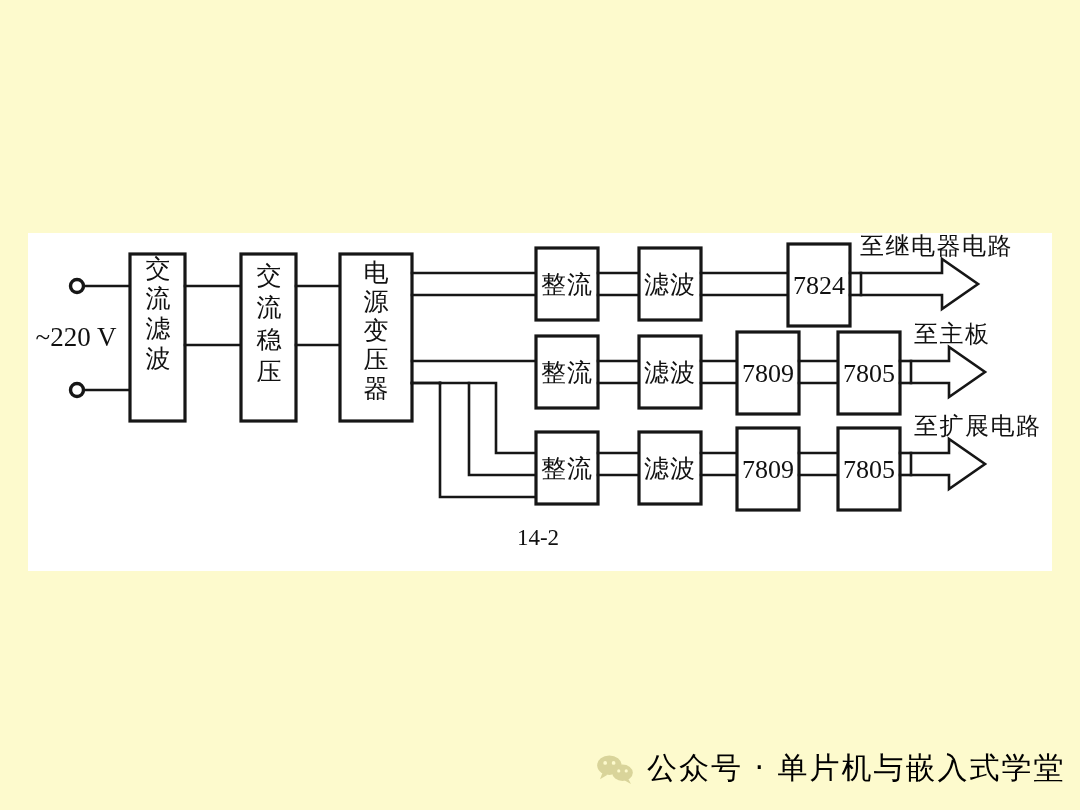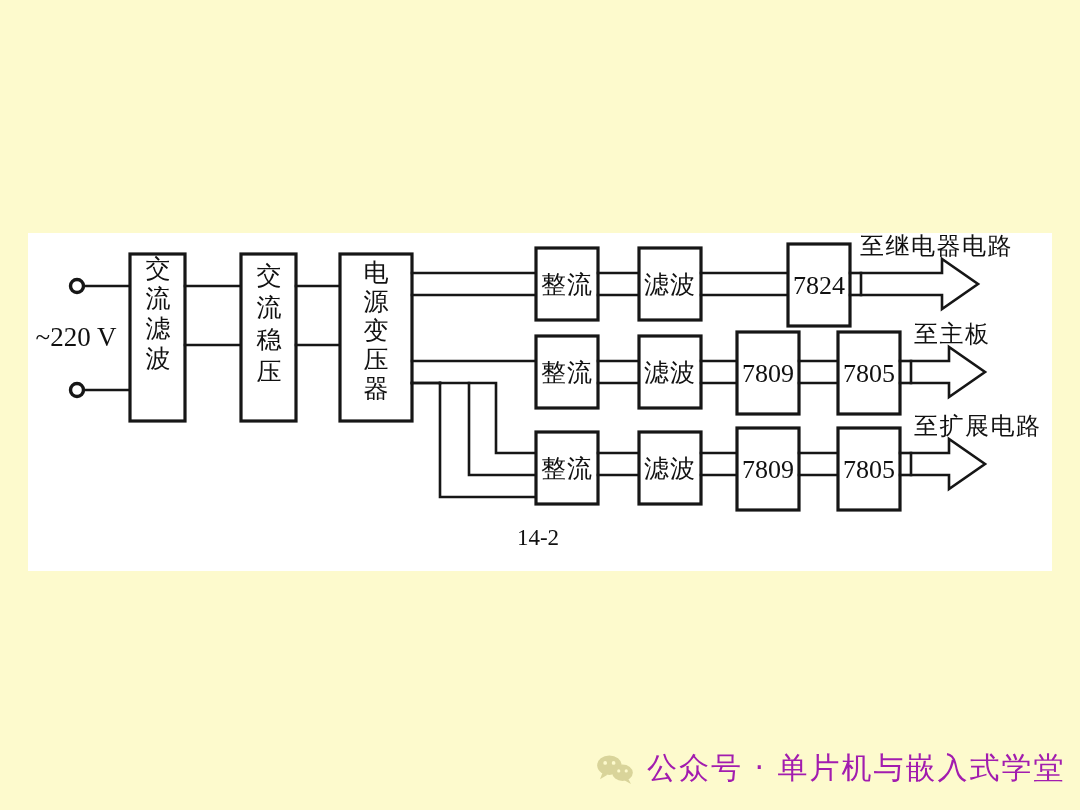--- a/index.html
+++ b/index.html
@@ -94,21 +94,21 @@
     fill: #111111;
     text-anchor: middle;
   }
   #watermark {
     position: absolute;
     left: 596px;
     top: 748px;
     display: flex;
     align-items: center;
     gap: 13px;
-    color: #a21caf;
+    color: #000000;
     font-family: "DejaVu Sans", "Liberation Sans", sans-serif;
     font-size: 30px;
     letter-spacing: 2px;
     white-space: nowrap;
   }
   #wechat-icon {
     width: 38px;
     height: 30px;
     flex: 0 0 auto;
   }

